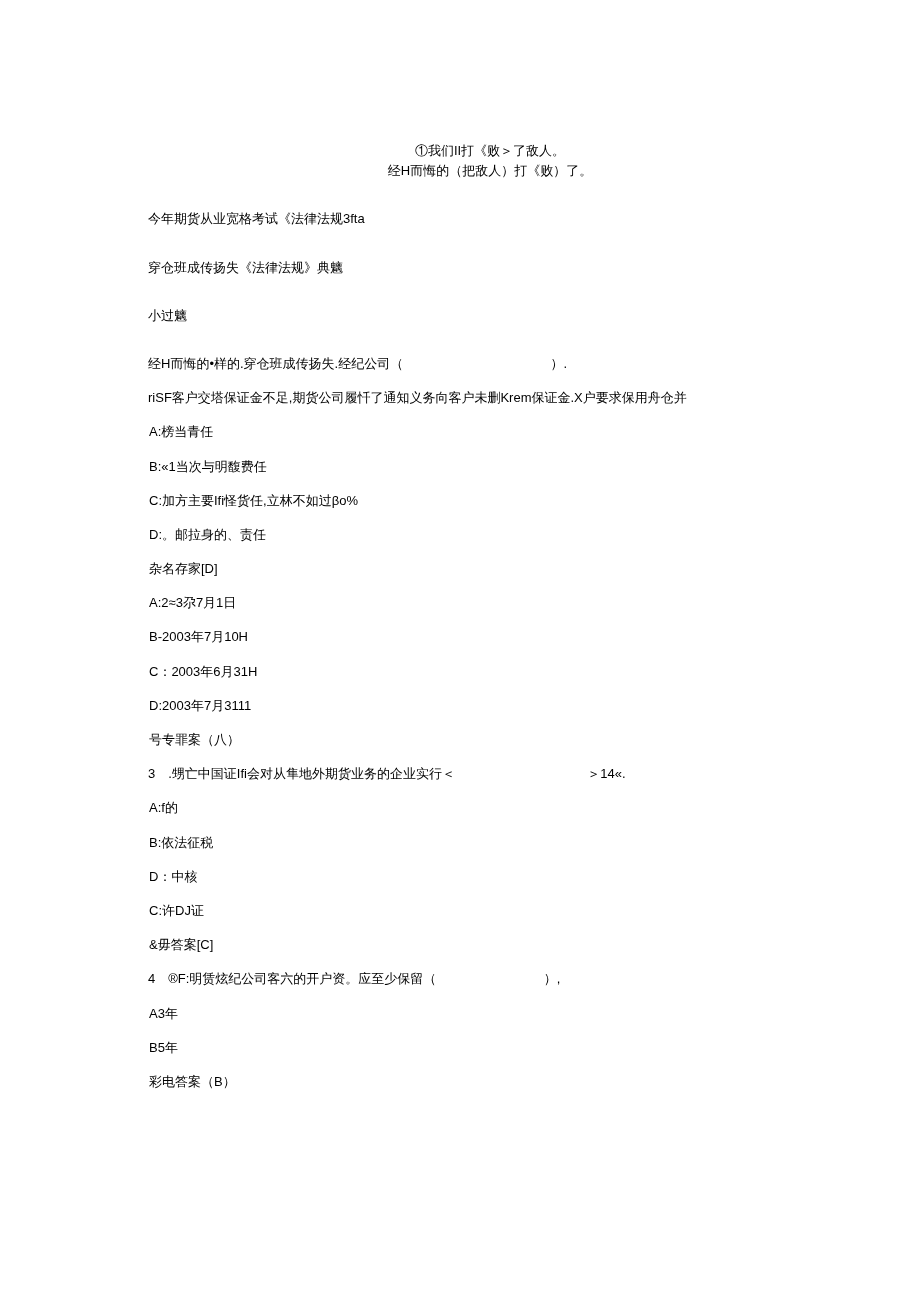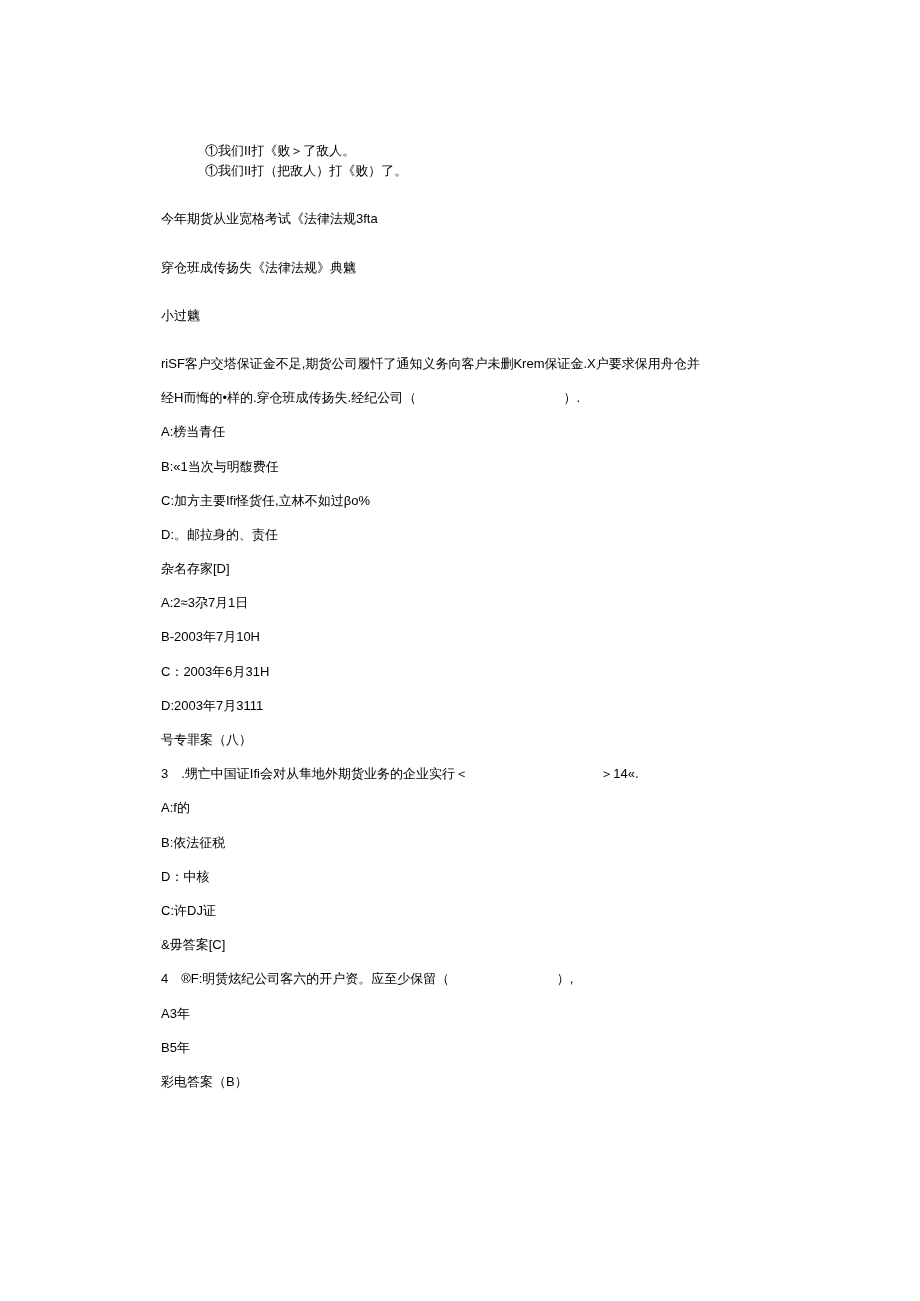--- a/index.html
+++ b/index.html
@@ -11,33 +11,34 @@
       font-size: 13px;
       color: #000;
       line-height: 1.4;
     }
     .doc {
       padding: 140px 145px 60px 145px;
     }
     .indent-box {
       margin-left: 60px;
       margin-bottom: 30px;
+      text-align: center;
     }
     .indent-box p {
       margin: 2px 0;
     }
     p {
-      margin: 16px 16px;
+      margin: 16px 3px;
     }
     .spaced-title {
       margin-top: 30px;
       margin-bottom: 30px;
     }
     .option-row {
-      margin: 16px 16px;
+      margin: 16px 4px;
     }
     .q4-c, .q4-d {
       margin: 4px 0;
     }
     .q4-c span, .q4-d span {
       display: inline-block;
     }
     .q4-c .l1 { width: auto; }
     .q4-c .l2 { margin-left: 28px; }
     .q4-d .l1 { width: auto; }
@@ -46,35 +47,35 @@
       display: inline-block;
     }
   </style>
 </head>
 <body>
 
 <div class="doc">
 
   <div class="indent-box">
     <p>①我们II打《败＞了敌人。</p>
-    <p>①我们II打（把敌人）打《败）了。</p>
+    <p>经H而悔的（把敌人）打《败）了。</p>
   </div>
 
   <p class="spaced-title">今年期货从业宽格考试《法律法规3fta</p>
 
   <p class="spaced-title">穿仓班成传扬失《法律法规》典魑</p>
 
   <p class="spaced-title">小过魑</p>
 
-  <p>riSF客户交塔保证金不足,期货公司履忏了通知义务向客户未删Krem保证金.X户要求保用舟仓并</p>
   <p>
     <span>经H而悔的•样的.穿仓班成传扬失.经纪公司（</span>
     <span class="wide-space" style="width:140px;"></span>
     <span>）.</span>
   </p>
+  <p>riSF客户交塔保证金不足,期货公司履忏了通知义务向客户未删Krem保证金.X户要求保用舟仓并</p>
   <p class="option-row">A:榜当青任</p>
   <p class="option-row">B:«1当次与明馥费任</p>
   <p class="option-row">C:加方主要Ifi怪货任,立林不如过βo%</p>
   <p class="option-row">D:。邮拉身的、责任</p>
   <p class="option-row">杂名存家[D]</p>
 
   <p class="option-row">A:2≈3尕7月1日</p>
   <p class="option-row">B-2003年7月10H</p>
   <p class="option-row">C：2003年6月31H</p>
   <p class="option-row">D:2003年7月3111</p>

